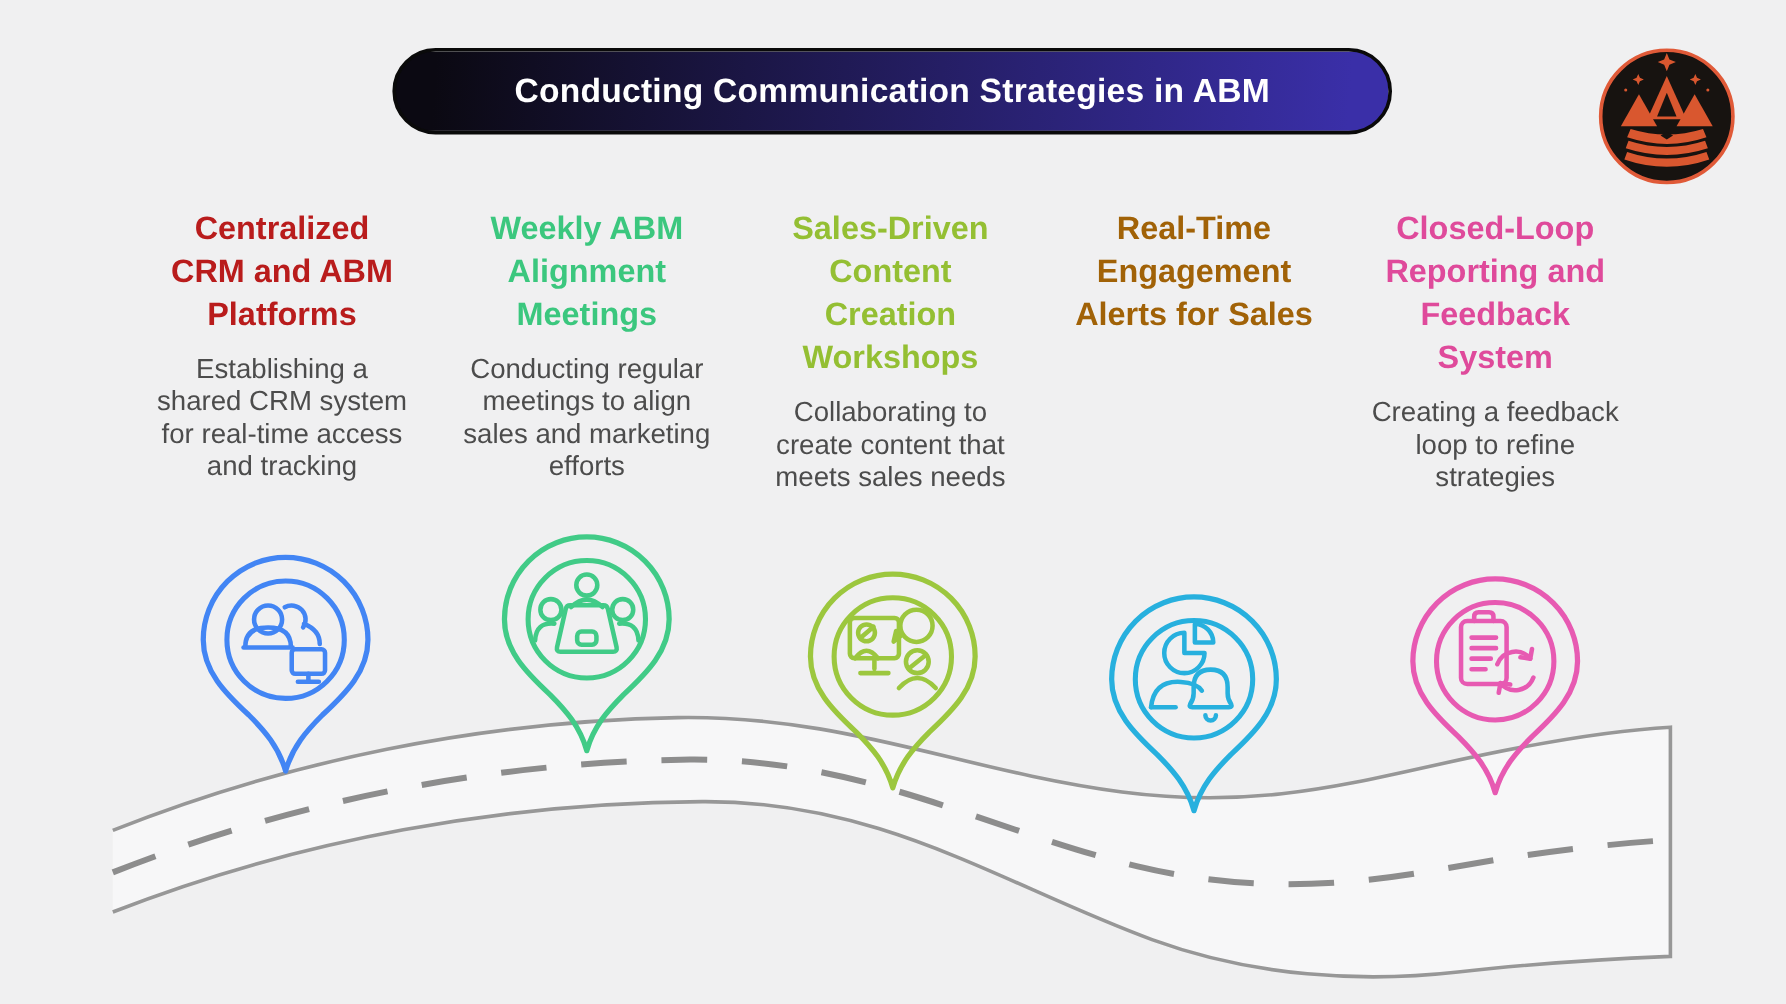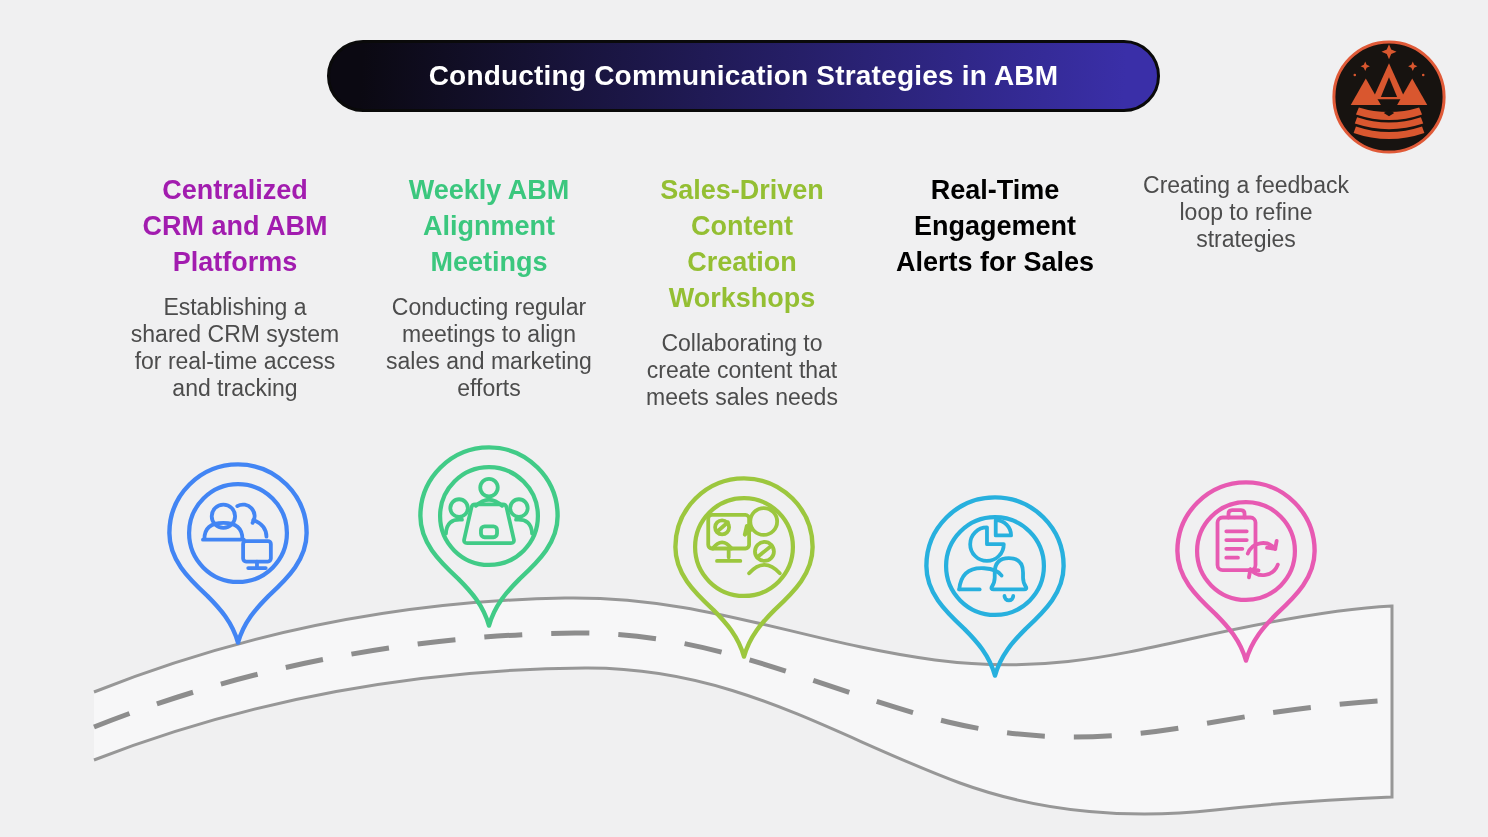--- a/index.html
+++ b/index.html
@@ -67,21 +67,21 @@
           <circle cx="79.5" cy="31" r="1.1"></circle>
       </g>
       <g style="fill:var(--logo_bg)">
         <path d="M50 33 L57 50 L43 50 Z"></path>
         <path d="M50 61 l 4.5 2.8 l -4.5 2.8 l -4.5 -2.8 Z"></path>
       </g>
     </svg>
   </div>
 
   <div class="col col1">
-    <h2 style="color: #a21caf;">Centralized
+    <h2 style="color: #b91c1c;">Centralized
 CRM and ABM
 Platforms</h2>
     <p>Establishing a
 shared CRM system
 for real-time access
 and tracking</p>
   </div>
   <div class="col col3">
     <h2 style="color: rgb(148, 191, 51);">Sales-Driven
 Content
@@ -94,25 +94,29 @@
   <div class="col col2">
     <h2 style="color: rgb(59, 199, 126);">Weekly ABM
 Alignment
 Meetings</h2>
     <p>Conducting regular
 meetings to align
 sales and marketing
 efforts</p>
   </div>
   <div class="col col4">
-    <h2 style="color: #000000;">Real-Time
+    <h2 style="color: #a16207;">Real-Time
 Engagement
 Alerts for Sales</h2>
   </div>
   <div class="col col5">
+    <h2 style="color: rgb(223, 74, 155);">Closed-Loop
+Reporting and
+Feedback
+System</h2>
     <p>Creating a feedback
 loop to refine
 strategies</p>
   </div>
 
   <svg class="road" width="1488" height="837" viewBox="0 0 1488 837">
     <path style="fill:var(--road_fill)" d="M 94 692 C 240 634 400 601 565 598 C 705 596 800 642 935 660 C 1035 673 1105 658 1190 639 C 1265 622 1335 609 1392 606 L 1392 797 C 1345 799 1285 802 1215 810 C 1135 819 1045 814 960 783 C 835 737 735 667 585 668 C 420 669 250 699 94 760 Z"></path>
     <path style="fill:none;stroke:var(--road_edge);stroke-width:3" d="M 94 692 C 240 634 400 601 565 598 C 705 596 800 642 935 660 C 1035 673 1105 658 1190 639 C 1265 622 1335 609 1392 606 L 1392 797 C 1345 799 1285 802 1215 810 C 1135 819 1045 814 960 783 C 835 737 735 667 585 668 C 420 669 250 699 94 760"></path>
     <path style="fill:none;stroke:var(--road_dash);stroke-width:5;stroke-dasharray:38 29" d="M 94 727 C 245 667 410 635 575 633 C 720 632 818 690 948 722 C 1040 744 1120 739 1203 724 C 1275 711 1340 703 1392 700"></path>
   </svg>

